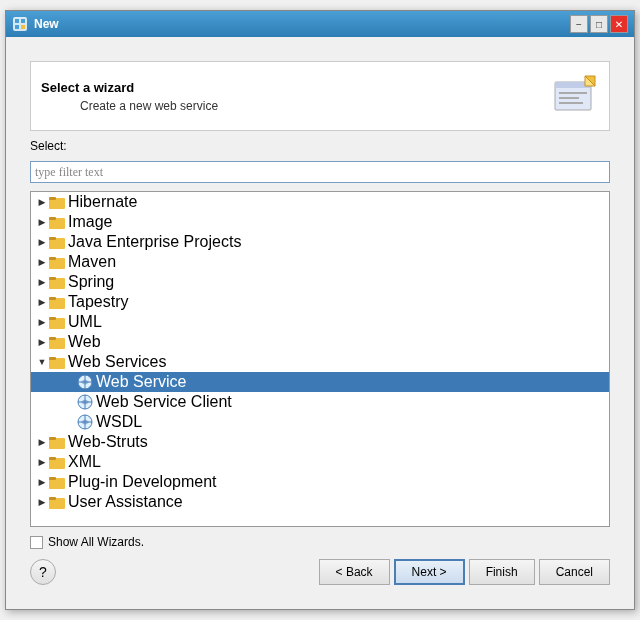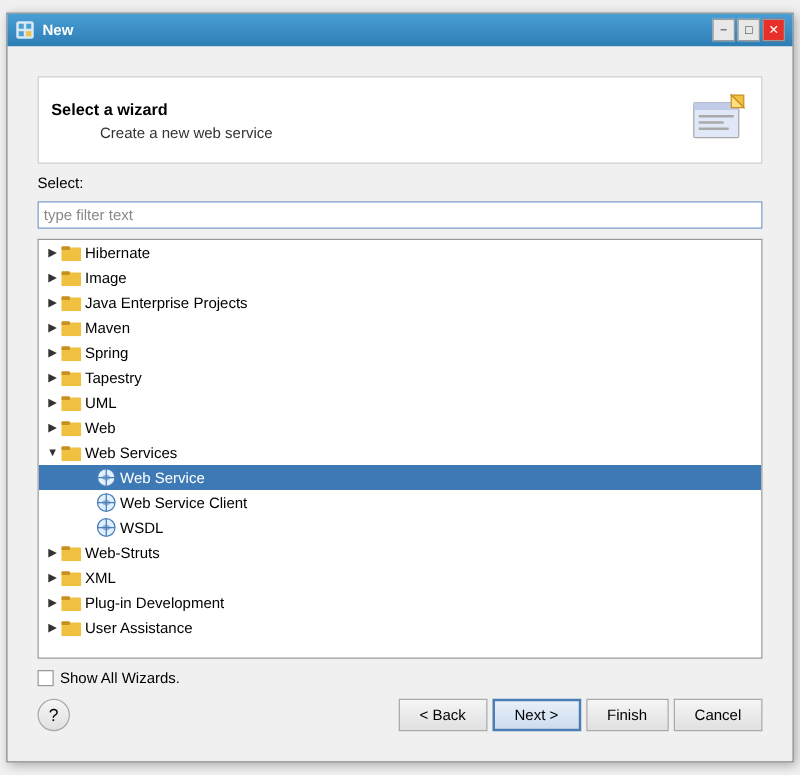--- a/index.html
+++ b/index.html
@@ -95,20 +95,21 @@
       position: relative;
     }
     .filter-input {
       width: 100%;
       height: 22px;
       border: 1px solid #7a9cc5;
       padding: 2px 4px;
       font-size: 12px;
       color: #888;
       outline: none;
+      font-family: Liberation Serif, serif;
     }
     .tree-container {
       flex: 1;
       background: white;
       border: 1px solid #999;
       overflow-y: scroll;
       overflow-x: hidden;
       position: relative;
     }
     .tree-item {
@@ -143,21 +144,21 @@
       position: relative;
       display: inline-block;
     }
     .item-icon {
       width: 16px;
       height: 16px;
       margin-right: 3px;
       flex-shrink: 0;
     }
     .item-label {
-      font-size: 12px;
+      font-size: 16px;
       color: #000;
     }
     .indent-1 { padding-left: 4px; }
     .indent-2 { padding-left: 18px; }
     .bottom-section {
       display: flex;
       flex-direction: column;
       gap: 6px;
     }
     .show-all-row {

